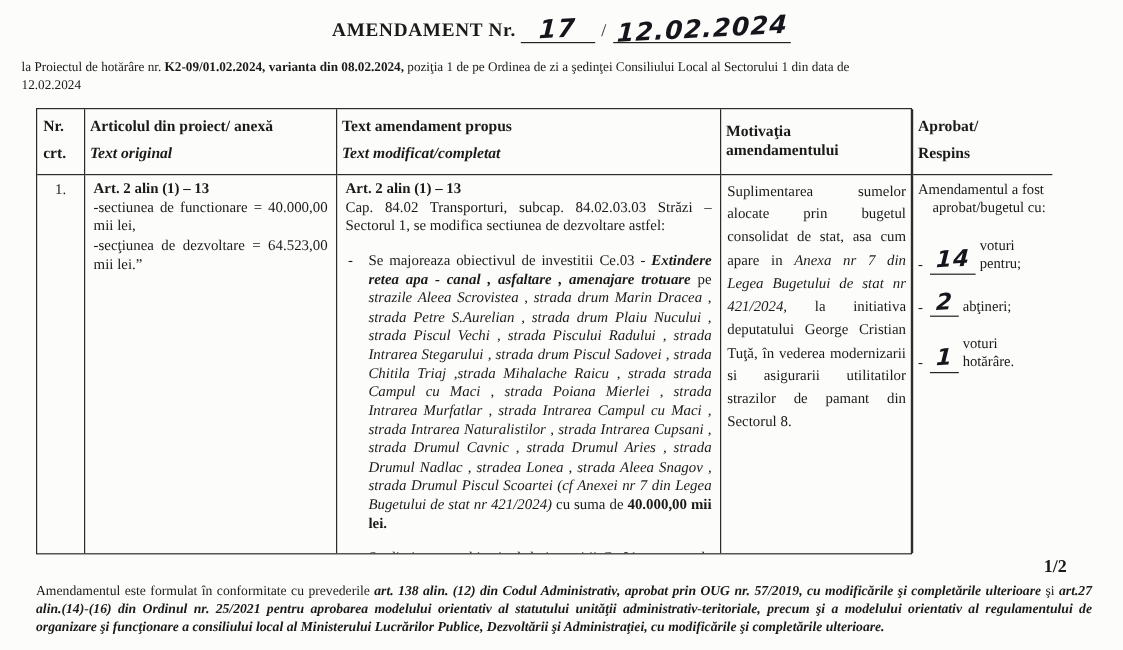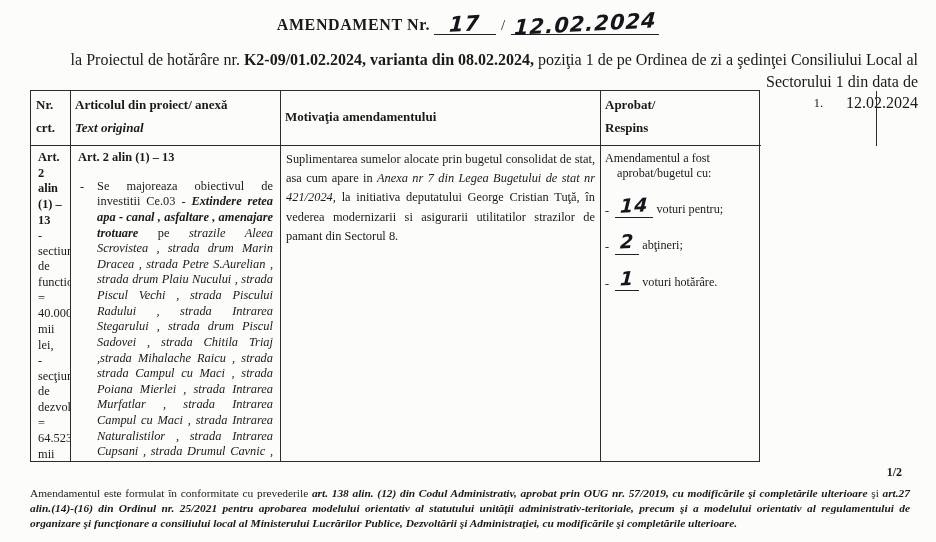--- a/index.html
+++ b/index.html
@@ -37,21 +37,21 @@
     display: inline-block; border-bottom: 1.6px solid #222;
     text-align: center; vertical-align: baseline;
   }
   .blank .hw { font-size: 21px; position: relative; top: 1px; }
   .blank-number { width: 62px; margin-left: 4px; }
   .blank-date   { width: 148px; margin-left: 6px; }
   .title-sep { font-size: 15px; margin-left: 5px; }
 
   .subtitle {
     position: absolute; top: 49px; left: 18px; right: 18px;
-    text-align: right; font-size: 16px; line-height: 1.35;
+    text-align: left; font-size: 11px; line-height: 1.35;
   }
 
   
   .amend-table {
     position: absolute; left: 30px; top: 90px;
     width: 730px; height: 372px;
     display: grid;
     grid-template-columns: 40px 210px 320px 160px 116px;
     grid-template-rows: 55px 1fr;
     border: 1.8px solid #2c2c2c;
@@ -88,22 +88,22 @@
   .result-cell { font-size: 12.2px; padding: 5px 4px; text-align: left; }
   .res-line2 { padding-left: 12px; }
   .vote { display: flex; align-items: flex-end; margin-top: 15px; gap: 3px; }
   .vote:first-of-type { margin-top: 20px; }
   .vote .vdash { flex: none; width: 7px; }
   .vote .num { border-bottom: 1.4px solid #222; padding: 0 5px 1px; }
   .vote .num .hw { font-size: 19px; }
   .vote .lbl { padding-bottom: 1px; }
 
   
-  .pagenum { position: absolute; top: 465px; right: 34px;
-             font-weight: bold; font-size: 12px; }
+  .pagenum { position: absolute; top: 465px; right: 47px;
+             font-weight: bold; font-size: 15px; }
   .footer { position: absolute; top: 486px; left: 30px; right: 26px;
             font-size: 11.4px; line-height: 1.32; text-align: justify; }
 </style>
 </head>
 <body>
 
 <div class="title-row">
   <span class="title-label">AMENDAMENT Nr.</span><span class="blank blank-number"><span class="hw">17</span></span><span class="title-sep">/</span><span class="blank blank-date"><span class="hw">12.02.2024</span></span>
 </div>
 
@@ -115,40 +115,45 @@
 <div class="amend-table">
 
   <div class="cell hcell hcell-nr">
     <span>Nr.</span>
     <span>crt.</span>
   </div>
   <div class="cell hcell">
     <span>Articolul din proiect/ anexă</span>
     <span class="sub">Text original</span>
   </div>
+  <div class="cell hcell">
+    <span>Text amendament propus</span>
+    <span class="sub">Text modificat/completat</span>
+  </div>
   <div class="cell hcell hcell-center">
     <span>Motivaţia amendamentului</span>
   </div>
   <div class="cell hcell last-col">
     <span>Aprobat/</span>
     <span>Respins</span>
   </div>
 
   <div class="cell bcell bcell-nr body-row">
     <span>1.</span>
   </div>
 
   <div class="cell bcell body-row">
     <div class="cell-heading">Art. 2 alin (1) – 13</div>
     <div class="orig-line">-sectiunea de functionare = 40.000,00 mii lei,</div>
     <div class="orig-line">-secţiunea de dezvoltare = 64.523,00 mii lei.”</div>
   </div>
 
   <div class="cell bcell body-row">
     <div class="cell-heading">Art. 2 alin (1) – 13</div>
+    <div>Cap. 84.02 Transporturi, subcap. 84.02.03.03  Străzi – Sectorul 1, se modifica sectiunea de dezvoltare astfel:</div>
     <div class="bullet">
       <span class="dash">-</span>
       <span class="btext">
         <span>Se majoreaza obiectivul de investitii Ce.03 - </span><span class="bi">Extindere retea apa - canal , asfaltare , amenajare trotuare</span><span> pe </span><span class="i">strazile Aleea Scrovistea , strada drum Marin Dracea , strada Petre S.Aurelian , strada drum Plaiu Nucului , strada Piscul Vechi , strada Piscului Radului , strada Intrarea Stegarului , strada drum Piscul Sadovei , strada Chitila Triaj ,strada Mihalache Raicu , strada strada Campul cu Maci , strada Poiana Mierlei , strada Intrarea Murfatlar , strada Intrarea Campul cu Maci , strada Intrarea Naturalistilor , strada Intrarea Cupsani , strada Drumul Cavnic , strada Drumul Aries , strada Drumul Nadlac , stradea Lonea , strada Aleea Snagov , strada Drumul Piscul Scoartei (cf Anexei nr 7 din Legea Bugetului de stat nr 421/2024)</span><span> cu suma de </span><span class="b">40.000,00 mii lei.</span>
       </span>
     </div>
     <div class="bullet">
       <span class="dash">-</span>
       <span class="btext">Se diminueaza obiectivul de investitii Ce.01 cu suma de 40.000,00 mii lei</span>
     </div>

